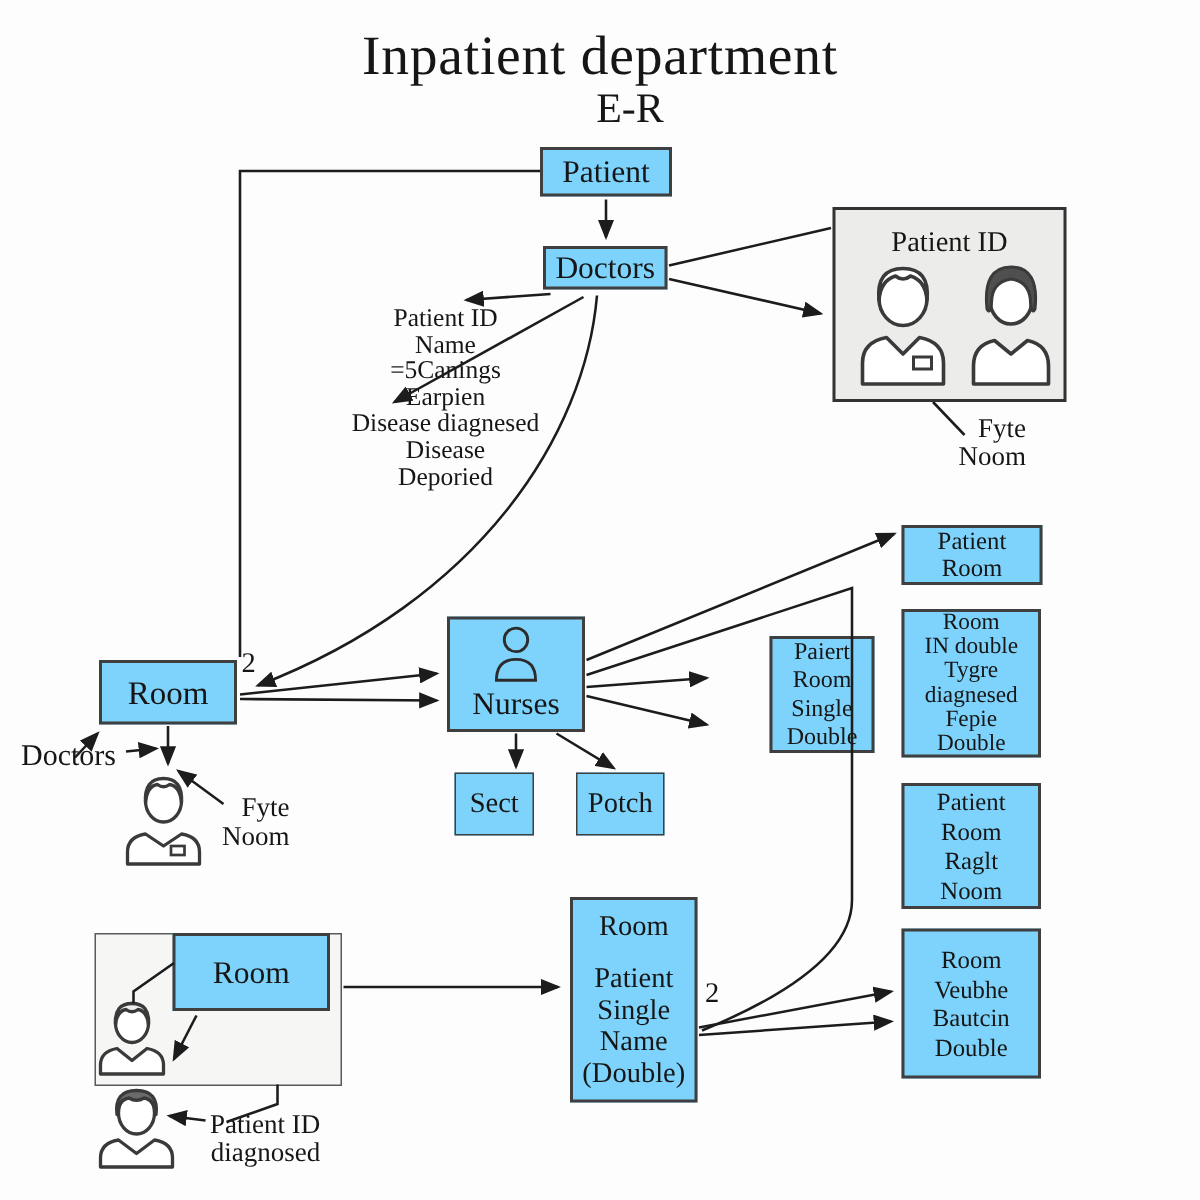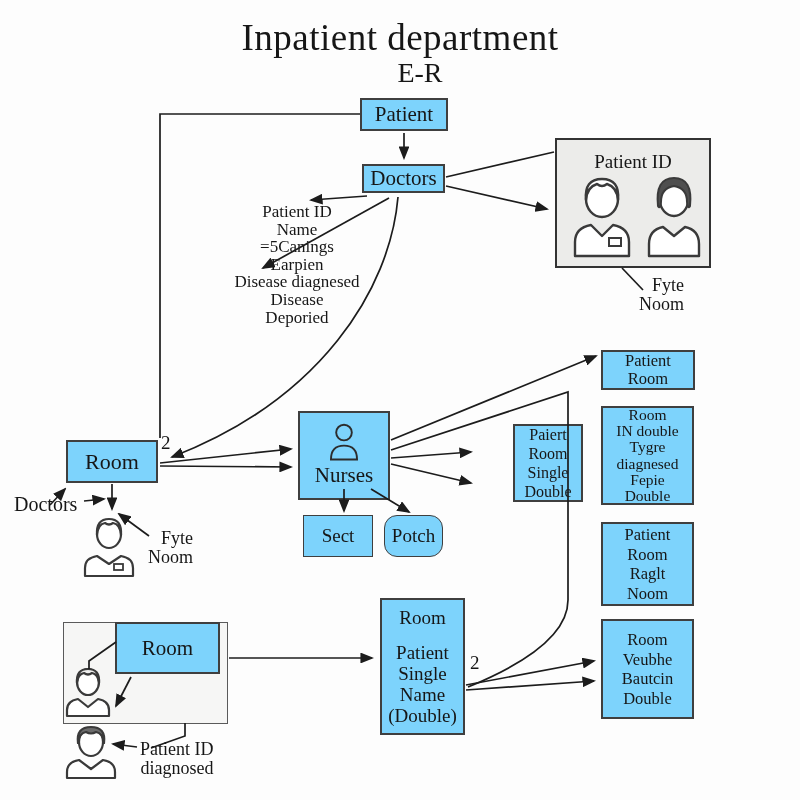--- a/index.html
+++ b/index.html
@@ -49,30 +49,30 @@
   <rect x="39" y="66" width="12" height="8" fill="#fff" stroke="#3a3a3a" stroke-width="2"></rect>
 </svg>
 <svg class="icon" style="left:646px;top:172px;" width="56" height="86" viewBox="0 0 56 86">
   <ellipse cx="28" cy="28" rx="14" ry="16" fill="#fff" stroke="#3a3a3a" stroke-width="2.4"></ellipse>
   <path d="M12 34 Q9 6 28 6 Q47 6 44 34 Q42 38 41 30 Q41 16 28 14 Q15 16 15 30 Q14 38 12 34 Z" fill="#4f4f4f" stroke="#3a3a3a" stroke-width="2"></path>
   <path d="M3 84 L3 72 Q3 58 17 55 L28 64 L39 55 Q53 58 53 72 L53 84 Z" fill="#fff" stroke="#3a3a3a" stroke-width="2.4" stroke-linejoin="round"></path>
 </svg>
 
 <div class="box z2" style="left:66px;top:440px;width:92px;height:43px;font-size:22px;">Room</div>
 
-<div class="box col z2" style="left:298px;top:411px;width:92px;height:89px;font-size:21px;">
+<div class="box col z2" style="left:298px;top:411px;width:92px;height:77px;font-size:21px;">
   <svg width="36" height="40" viewBox="0 0 36 46">
     <circle cx="18" cy="11" r="9" fill="none" stroke="#2c2c2c" stroke-width="2.2"></circle>
     <path d="M3 42 Q3 26 18 26 Q33 26 33 42 Z" fill="none" stroke="#2c2c2c" stroke-width="2.2"></path>
   </svg>
   <div>Nurses</div>
 </div>
 
-<div class="box z2" style="left:303px;top:515px;width:70px;height:42px;font-size:19px;border-width:1.5px;">Sect</div>
-<div class="box z2" style="left:384px;top:515px;width:59px;height:42px;font-size:19px;border-width:1.5px;border-radius:13px;">Potch</div>
+<div class="box z2" style="left:303px;top:515px;width:53px;height:42px;font-size:19px;border-width:1.5px;">Sect</div>
+<div class="box z2" style="left:384px;top:515px;width:59px;height:42px;font-size:19px;border-width:1.5px;">Potch</div>
 
 <div class="box col z2" style="left:477px;top:424px;width:70px;height:78px;font-size:16px;line-height:19px;margin-left:36px;">
   <div>Paiert</div>
   <div>Room</div>
   <div>Single</div>
   <div>Double</div>
 </div>
 
 <div class="box col z2" style="left:601px;top:350px;width:94px;height:40px;font-size:16.5px;line-height:18px;">
   <div>Patient</div>

